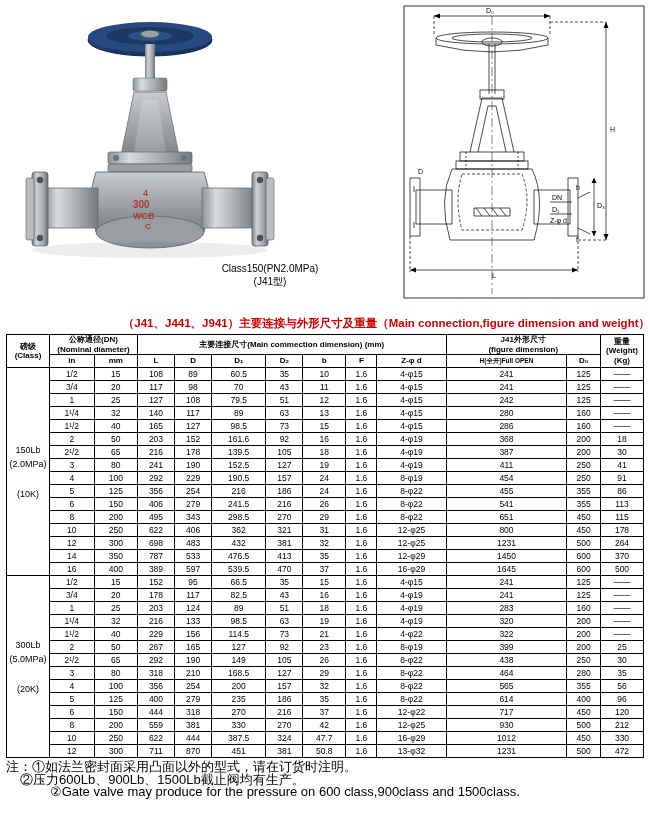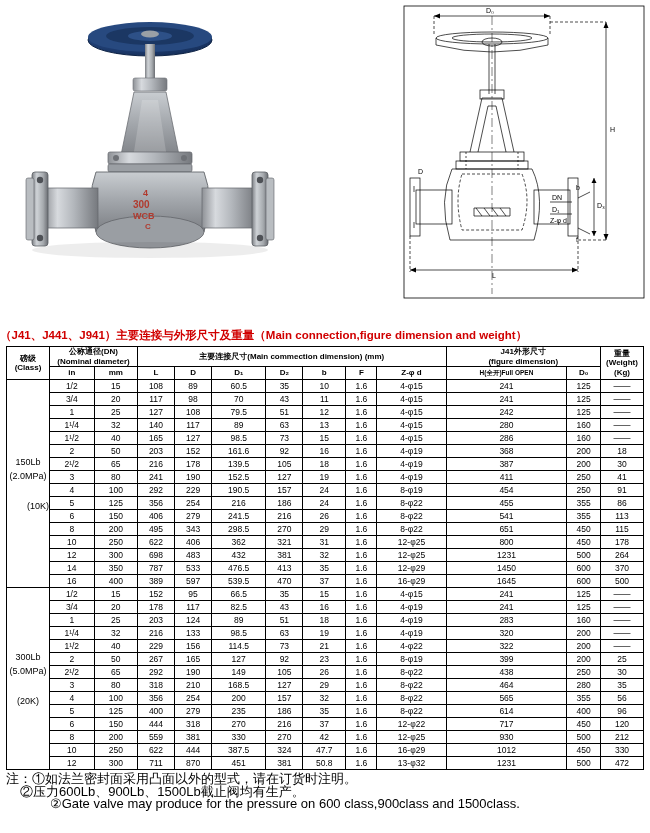--- a/index.html
+++ b/index.html
@@ -18,25 +18,25 @@
     position:absolute;left:0;top:0;width:400px;height:308px;
   }
   .caption{
     position:absolute;left:150px;top:262px;width:240px;text-align:center;
     font-size:10px;line-height:13px;
   }
   .drawing-area{
     position:absolute;left:400px;top:2px;width:248px;height:300px;
   }
   .title{
-    text-align:left;
+    text-align:right;
     color:#d00000;
     font-weight:bold;
     font-size:11.5px;
-    margin:20px 0 3px 0;
+    margin:8px 0 3px 0;
   }
   table.spec{
     border-collapse:collapse;
     width:638px;
     margin:0 auto;
     font-size:8.5px;
     line-height:10px;
   }
   table.spec th, table.spec td{
     border:1px solid #000;
@@ -134,20 +134,24 @@
 
       <text x="143" y="196" font-family="Liberation Sans, sans-serif" font-size="9" fill="#b03a2e" font-weight="bold">4</text>
       <text x="133" y="208" font-family="Liberation Sans, sans-serif" font-size="10" fill="#b03a2e" font-weight="bold">300</text>
       <text x="133" y="219" font-family="Liberation Sans, sans-serif" font-size="9" fill="#b03a2e" font-weight="bold">WCB</text>
       <text x="145" y="229" font-family="Liberation Sans, sans-serif" font-size="8" fill="#b03a2e" font-weight="bold">C</text>
 
       <ellipse cx="150" cy="250" rx="118" ry="8" fill="#000" opacity="0.07"></ellipse>
     </svg>
   </div>
 
+  <div class="caption">
+    <div>Class150(PN2.0MPa)</div>
+    <div>(J41型)</div>
+  </div>
 
   <div class="drawing-area">
     <svg width="248" height="300" viewBox="0 0 248 300">
       <g stroke="#000" fill="none" stroke-width="0.7">
 
         <rect x="4" y="4" width="240" height="292" stroke="#000" stroke-width="0.8"></rect>
 
         <line x1="34" y1="14" x2="150" y2="14"></line>
         <path d="M34 14 l6 -2.5 v5 z" fill="#000" stroke="none"></path>
         <path d="M150 14 l-6 -2.5 v5 z" fill="#000" stroke="none"></path>
@@ -266,21 +270,21 @@
       <th>Z-φ d</th>
       <th style="font-size:6.5px">H(全开)Full OPEN</th>
       <th>D₀</th>
     </tr>
   </thead>
   <tbody id="table-body">
       <tr>
         <td rowspan="16" class="cls-cell">
           <div>150Lb</div>
           <div>(2.0MPa)</div>
-          <div style="margin-top: 16px; text-align: right;">(10K)</div>
+          <div style="margin-top: 16px;">(10K)</div>
         </td>
         <td>1/2</td>
         <td>15</td>
         <td>108</td>
         <td>89</td>
         <td>60.5</td>
         <td>35</td>
         <td>10</td>
         <td>1.6</td>
         <td>4-φ15</td>

